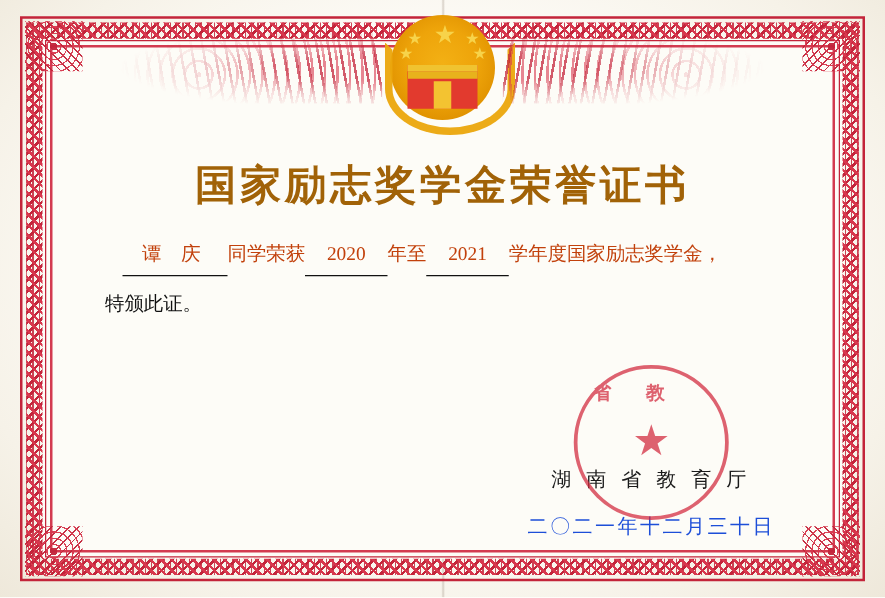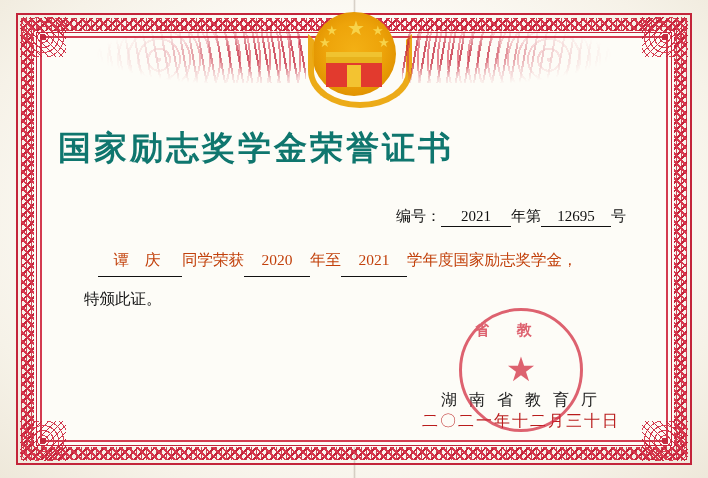--- a/index.html
+++ b/index.html
@@ -190,26 +190,26 @@
 
   
   .content {
     position: absolute;
     left: 58px;
     right: 58px;
     top: 112px;
     bottom: 54px;
   }
   .cert-title {
-    text-align: left;
+    text-align: center;
     font-family: "DejaVu Serif", "Liberation Serif", serif;
     font-size: 33px;
     font-weight: bold;
     letter-spacing: 3px;
-    color: #0f766e;
+    color: #a16207;
     margin-top: 14px;
   }
 
   .line-no {
     margin-top: 36px;
     text-align: right;
     font-size: 15px;
     color: #111;
     padding-right: 24px;
     white-space: nowrap;
@@ -254,23 +254,24 @@
   }
   .sign-org {
     font-size: 16px;
     letter-spacing: 4px;
     color: #1a1a1a;
     position: relative;
     z-index: 1;
     margin-top: 46px;
   }
   .sign-date {
+    margin-top: 16px;
     font-size: 16px;
     letter-spacing: 2px;
-    color: #b91c1c;
+    color: #1d4ed8;
     position: relative;
     z-index: 1;
   }
   .seal {
     position: absolute;
     left: 50%;
     top: -36px;
     transform: translateX(-50%);
     width: 118px;
     height: 118px;
@@ -339,23 +340,20 @@
         <span class="star s4">★</span>
       </div>
       <div class="gate"></div>
     </div>
     <div class="scroll-right"></div>
   </div>
 
   <div class="content">
     <div class="cert-title">国家励志奖学金荣誉证书</div>
 
-    <div class="line-no">
-      <span>编号：</span><span class="fill num">2021</span><span>年第</span><span class="fill num">12695</span><span>号</span>
-    </div>
 
     <div class="body-line">
       <span class="fill name">谭 庆</span><span>同学荣获</span><span class="fill">2020</span><span>年至</span><span class="fill">2021</span><span>学年度国家励志奖学金，</span>
     </div>
 
     <div class="body-line2">特颁此证。</div>
   </div>
 
   <div class="sign-block">
     <div class="sign-org">湖 南 省 教 育 厅</div>

